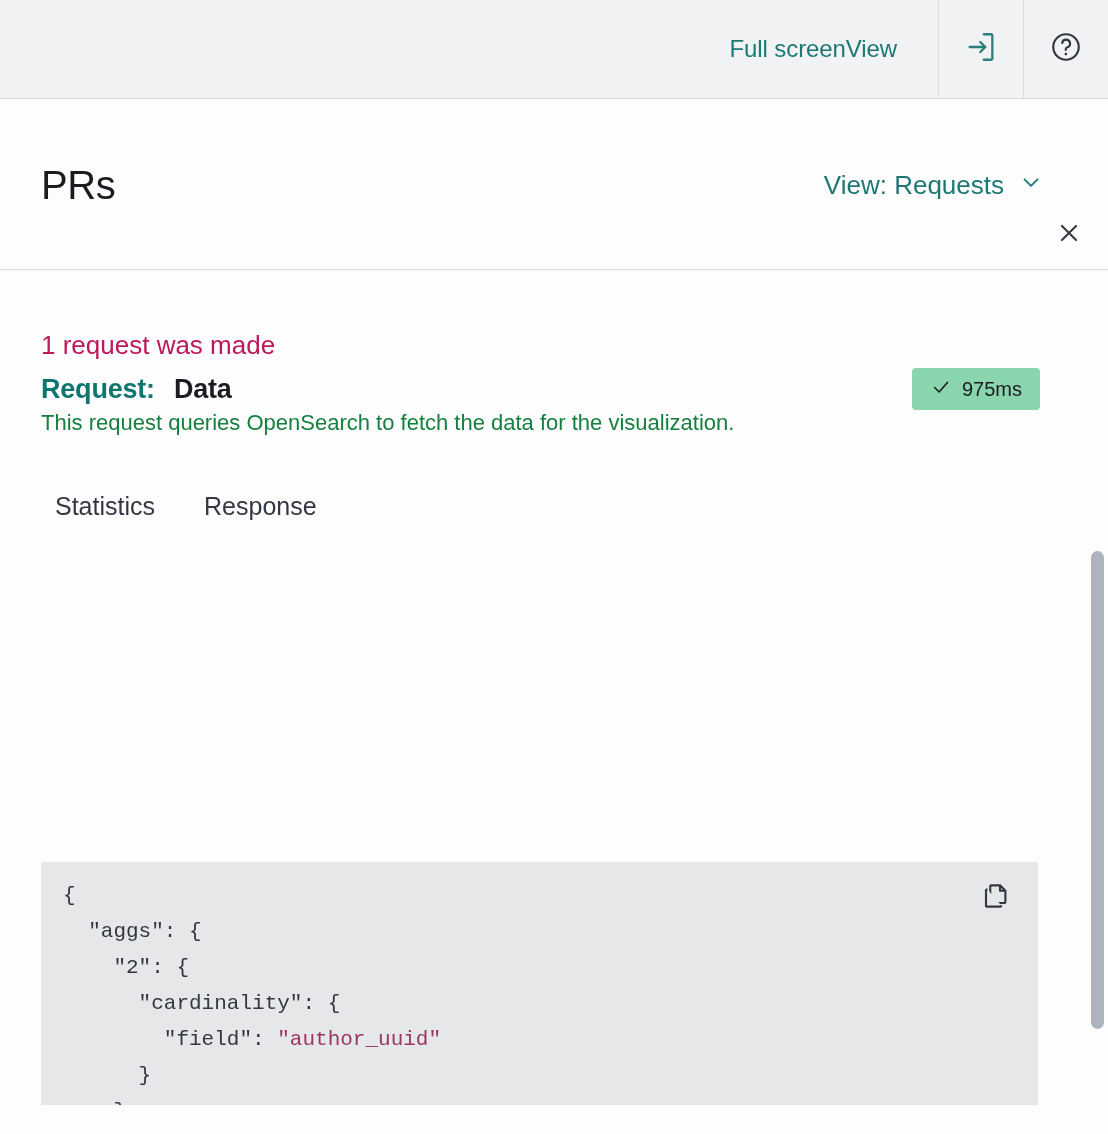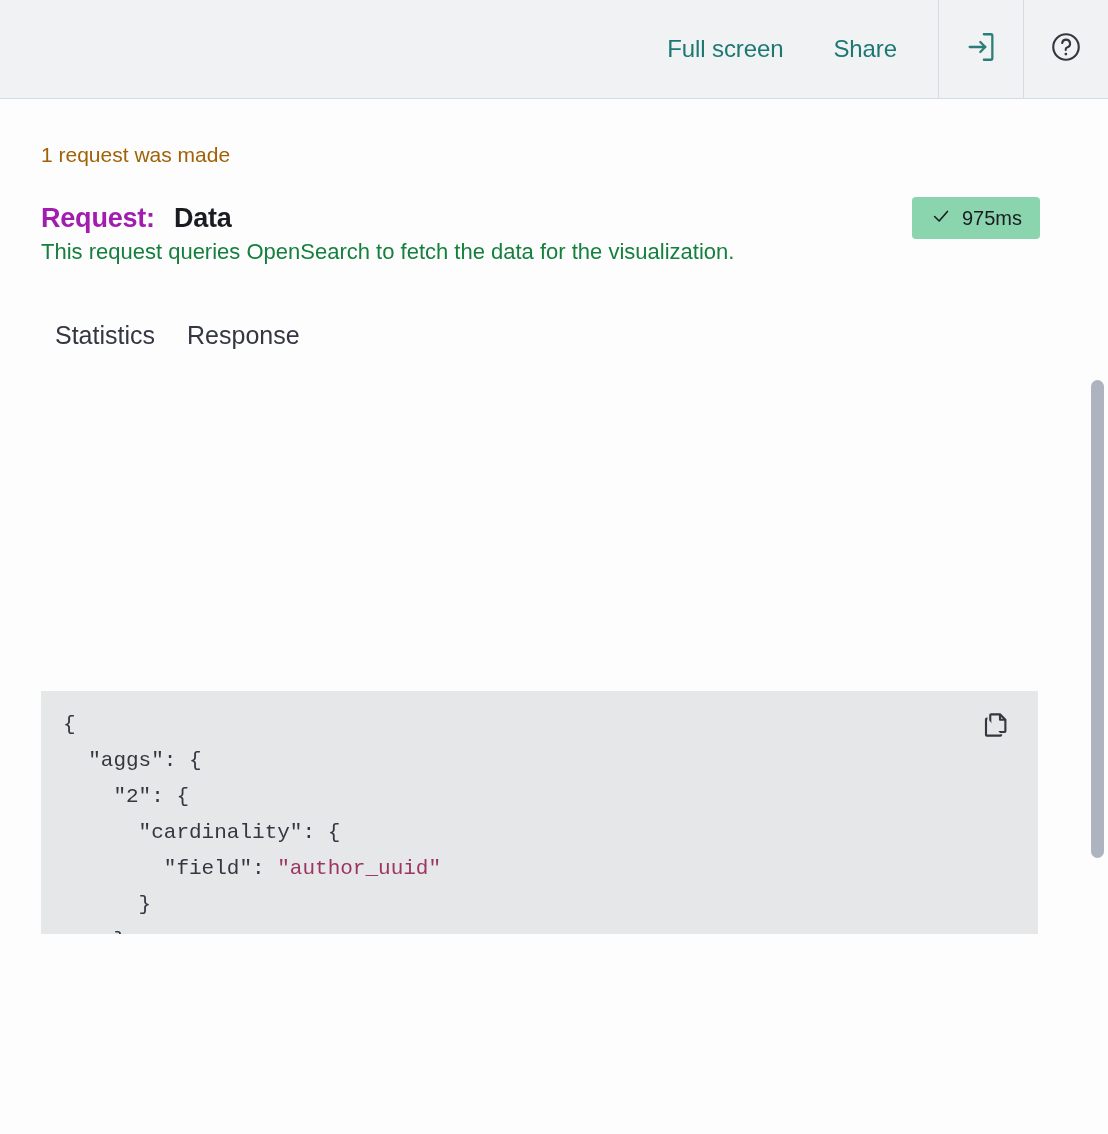--- a/index.html
+++ b/index.html
@@ -18,21 +18,20 @@
     width: 1108px; height: 99px;
     background: #f1f2f3;
     border-bottom: 1px solid #d3dae6;
     display: flex; align-items: center; justify-content: flex-end;
   }
   .topbar-link {
     color: #1d7874;
     font-size: 24px;
     letter-spacing: -0.1px;
     padding: 0 0;
-    margin-right: 50px;
     cursor: pointer;
     white-space: nowrap;
   }
   .topbar-link.share { margin-right: 41px; }
   .topbar-divider {
     width: 1px; height: 99px; background: #d8dbdf;
     flex: 0 0 auto;
   }
   .topbar-iconbtn {
     width: 84px; height: 99px;
@@ -71,30 +70,30 @@
   }
 
   
   .flyout-body {
     position: relative;
     padding: 0;
     height: 863px;
     overflow: hidden;
   }
   .reqcount {
-    position: absolute; left: 41px; top: 44px;
-    font-size: 21px; color: #a16207;
+    position: absolute; left: 41px; top: 60px;
+    font-size: 26px; color: #be185d;
   }
   .req-row {
     position: absolute; left: 41px; top: 90px;
     width: 999px; height: 58px;
     display: flex; align-items: center;
   }
   .req-label {
-    font-size: 27px; font-weight: bold; color: #a21caf;
+    font-size: 27px; font-weight: bold; color: #0f766e;
     letter-spacing: -0.2px;
   }
   .req-name {
     font-size: 27px; font-weight: 700; color: #1a1c21;
     margin-left: 19px; letter-spacing: -0.2px;
   }
   .duration-badge {
     position: absolute; right: 0; top: 8px;
     background: #8ad4ae;
     color: #1a1c21;
@@ -107,21 +106,21 @@
   }
   .req-desc {
     position: absolute; left: 41px; top: 140px;
     font-size: 22px; color: #15803d;
   }
 
   
   .tabs {
     position: absolute; left: 41px; top: 222px;
     display: flex; align-items: flex-end;
-    gap: 0;
+    gap: 17px;
   }
   .tab {
     font-size: 25px;
     color: #343741;
     padding: 0 16px 16px 16px;
     cursor: pointer;
     border-bottom: 4px solid transparent;
     white-space: nowrap;
   }
   .tab:first-child { padding-left: 14px; }
@@ -164,21 +163,21 @@
     background: #aeb4bf;
     border-radius: 7px;
     cursor: pointer;
   }
 </style>
 </head>
 <body>
 
 <div class="topbar">
   <div class="topbar-link">Full screen</div>
-  <div class="topbar-link share">Share</div>
+  <div class="topbar-link share">View</div>
   <div class="topbar-divider"></div>
   <div class="topbar-iconbtn">
     <span>
       <svg width="34" height="34" viewBox="0 0 24 24" fill="none" stroke="#2a7d78" stroke-width="1.6" stroke-linecap="round" stroke-linejoin="round">
         <path d="M14 3 h5 a1 1 0 0 1 1 1 v16 a1 1 0 0 1 -1 1 h-5"></path>
         <path d="M4 12 h11"></path>
         <path d="M11.5 8.5 L15 12 L11.5 15.5"></path>
       </svg>
     </span>
   </div>
@@ -189,20 +188,38 @@
         <circle cx="12" cy="12" r="9"></circle>
         <path d="M9.3 9.2a2.8 2.8 0 1 1 3.4 3.1c-.6.2-.9.7-.9 1.3v.5" stroke-linecap="round" fill="none"></path>
         <circle cx="11.9" cy="17" r="0.95" fill="#343741" stroke="none"></circle>
       </svg>
     </span>
   </div>
 </div>
 
 <div class="flyout">
 
+  <div class="flyout-header">
+    <div class="close-btn">
+      <span>
+        <svg width="26" height="26" viewBox="0 0 24 24" fill="none" stroke="#343741" stroke-width="1.9" stroke-linecap="round">
+          <path d="M5.5 5.5 L18.5 18.5 M18.5 5.5 L5.5 18.5"></path>
+        </svg>
+      </span>
+    </div>
+    <div class="flyout-title">PRs</div>
+    <div class="view-select">
+      <span>View: Requests</span>
+      <span>
+        <svg width="26" height="26" viewBox="0 0 24 24" fill="none" stroke="#1d7874" stroke-width="1.7" stroke-linecap="round" stroke-linejoin="round">
+          <path d="M6 9.5 L12 15.5 L18 9.5"></path>
+        </svg>
+      </span>
+    </div>
+  </div>
 
   <div class="flyout-body">
 
     <div class="reqcount">1 request was made</div>
 
     <div class="req-row">
       <span class="req-label">Request:</span>
       <span class="req-name">Data</span>
       <div class="duration-badge">
         <span>

